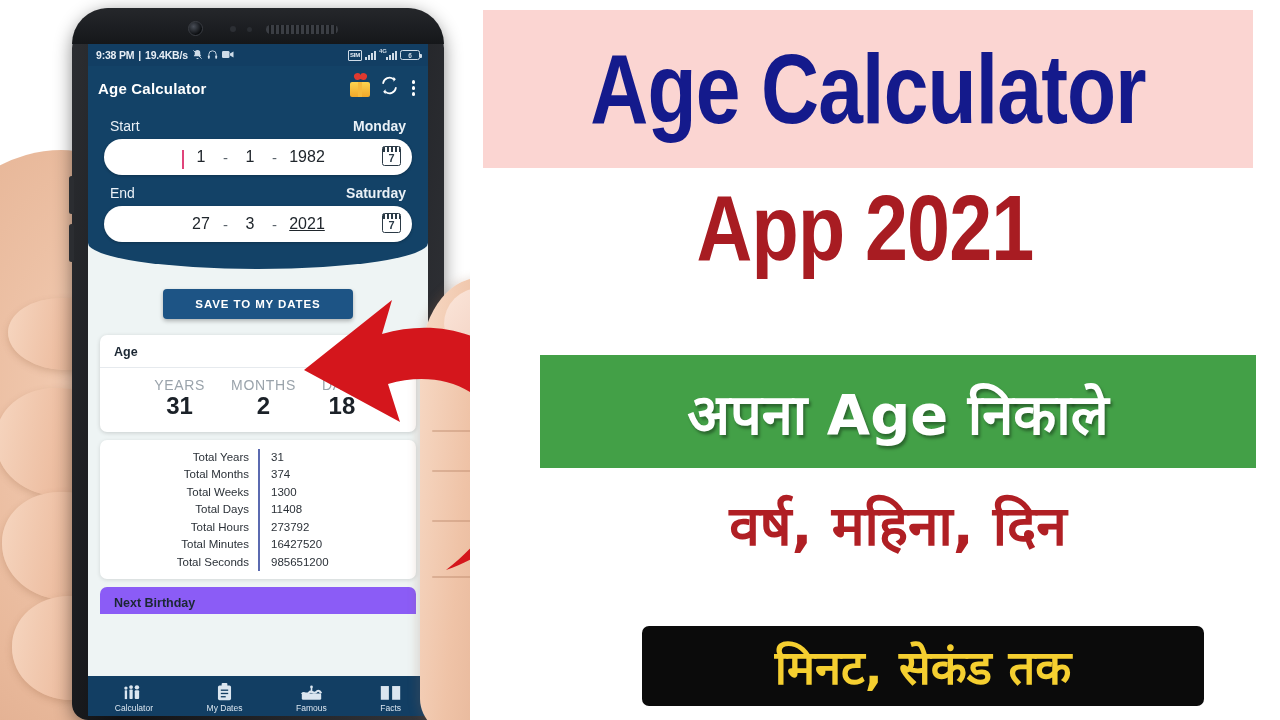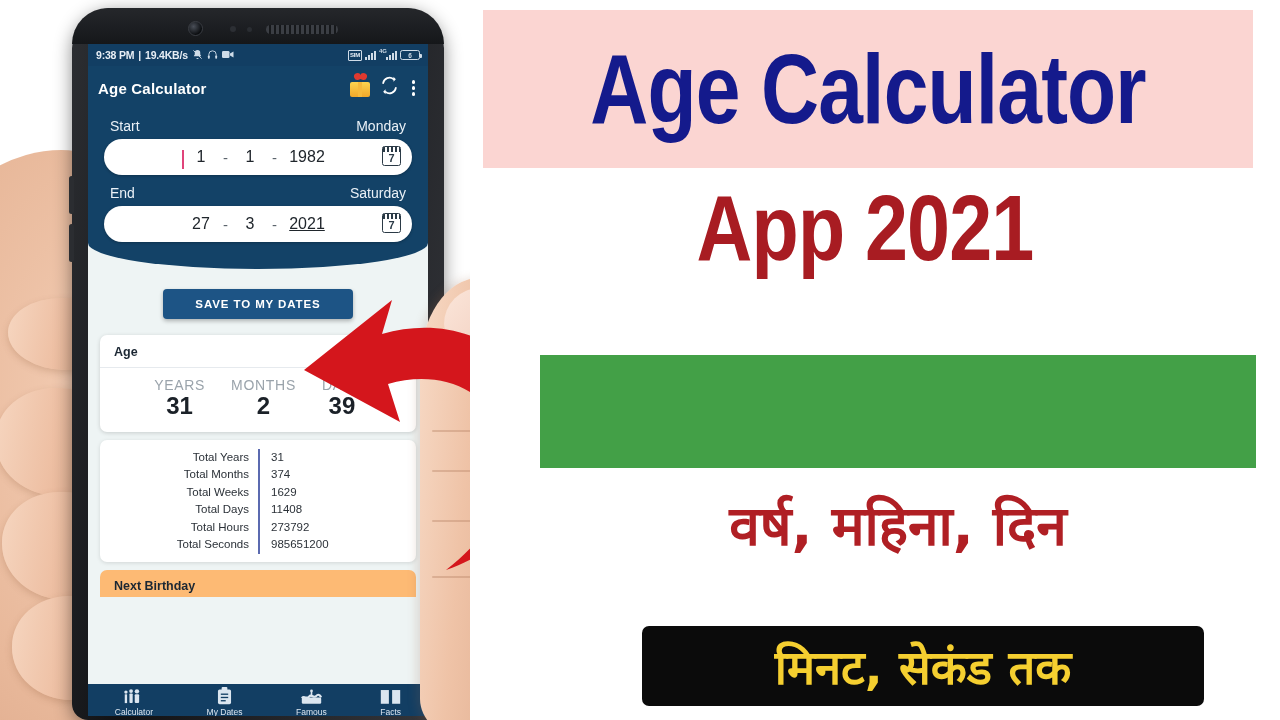--- a/index.html
+++ b/index.html
@@ -119,21 +119,21 @@
   .dots i { width:3.5px;height:3.5px;border-radius:50%;background:#fff;display:block; }
 
   
   .blue-head {
     position: relative; background: #134267; padding: 10px 16px 26px;
     border-bottom-left-radius: 50% 26px; border-bottom-right-radius: 50% 26px;
   }
   .date-group { margin-bottom: 10px; }
   .date-group:last-child { margin-bottom: 1px; }
   .dg-labels { display:flex; justify-content:space-between; color:#eaf1f7; font-size:14px; padding:0 6px 5px; }
-  .dg-labels .dayname { font-weight:normal; }
+  .dg-labels .dayname { font-weight:bold; }
   .date-field {
     background:#fff; border-radius: 22px; height: 36px;
     display:flex; align-items:center; justify-content:center; gap:9px;
     padding: 0 12px; position:relative; box-shadow: 0 1px 3px rgba(0,0,0,.25);
   }
   .dnum { font-size:16px; color:#20262c; min-width:26px; text-align:center; position:relative; }
   .dsep { color:#5c646c; font-size:15px; }
   .caret { position:absolute; left:-6px; top:2px; width:1.6px; height:19px; background:#e0447a; }
   .cal-ico {
     position:absolute; right:11px; top:7px; width:19px; height:20px;
@@ -160,26 +160,26 @@
   .age-label { font-size:14px; color:#9aa3ab; letter-spacing:.7px; margin-bottom:1px; }
   .age-val { font-size:24px; font-weight:bold; color:#1b2128; line-height:1; }
 
   .totals { background:#fff; border-radius:7px; box-shadow:0 1px 4px rgba(0,0,0,.12);
             margin-top:8px; padding: 9px 0 8px; }
   .trow { display:flex; align-items:center; font-size:11.5px; color:#2b3138; line-height:1.52; }
   .tlabel { width:50%; text-align:right; padding-right:9px;padding-left:12px; }
   .tdiv { width:2px; background:#5b6ab0; align-self:stretch; }
   .tval { padding-left:11px; }
 
-  .nb-card { background:#fdba74; border-radius:7px 7px 0 0; margin-top:8px; padding:9px 14px 4px; }
+  .nb-card { background:#8b5cf6; border-radius:7px 7px 0 0; margin-top:8px; padding:9px 14px 4px; }
   .nb-title { font-size:12.5px; font-weight:bold; color:#1b2733; }
 
   
   .bottomnav {
-    position:absolute; left:0; bottom:0; width:100%; height:32px; background:#123e63;
+    position:absolute; left:0; bottom:0; width:100%; height:40px; background:#123e63;
     display:flex; align-items:center; justify-content:space-around; padding-top:3px;
   }
   .nav-item { display:flex; flex-direction:column; align-items:center; gap:2px; cursor:pointer; }
   .nav-label { color:#dbe6f0; font-size:8.5px; }
   .nav-ico { height:19px; display:flex; align-items:flex-end; justify-content:center; }
 
   
   .arrow { position:absolute; left:296px; top:282px; width:300px; height:300px; pointer-events:none; }
 
   
@@ -361,50 +361,55 @@
               <div class="age-cell">
                 <div class="age-label">YEARS</div>
                 <div class="age-val">31</div>
               </div>
               <div class="age-cell">
                 <div class="age-label">MONTHS</div>
                 <div class="age-val">2</div>
               </div>
               <div class="age-cell">
                 <div class="age-label">DAYS</div>
-                <div class="age-val">39</div>
+                <div class="age-val">18</div>
               </div>
             </div>
           </div>
 
           <div class="totals" id="totals-list">
               <div class="trow">
                 <span class="tlabel">Total Years</span>
                 <span class="tdiv"></span>
                 <span class="tval">31</span>
               </div>
               <div class="trow">
                 <span class="tlabel">Total Months</span>
                 <span class="tdiv"></span>
                 <span class="tval">374</span>
               </div>
               <div class="trow">
                 <span class="tlabel">Total Weeks</span>
                 <span class="tdiv"></span>
-                <span class="tval">1629</span>
+                <span class="tval">1300</span>
               </div>
               <div class="trow">
                 <span class="tlabel">Total Days</span>
                 <span class="tdiv"></span>
                 <span class="tval">11408</span>
               </div>
               <div class="trow">
                 <span class="tlabel">Total Hours</span>
                 <span class="tdiv"></span>
                 <span class="tval">273792</span>
+              </div>
+              <div class="trow">
+                <span class="tlabel">Total Minutes</span>
+                <span class="tdiv"></span>
+                <span class="tval">16427520</span>
               </div>
               <div class="trow">
                 <span class="tlabel">Total Seconds</span>
                 <span class="tdiv"></span>
                 <span class="tval">985651200</span>
               </div>
             </div>
 
           <div class="nb-card">
             <div class="nb-title">Next Birthday</div>
@@ -474,20 +479,21 @@
     </svg>
   </div>
 
   <div class="right-pane">
     <div class="banner-pink"></div>
     <div class="t-agecalc" style="left:13px;top:10px;width:770px;height:158px;">Age Calculator</div>
 
     <div class="t-app2021">App 2021</div>
 
     <div class="bgreen"></div>
+    <div class="t-hindi1">अपना Age निकाले</div>
 
     <div class="t-hindi2">वर्ष, महिना, दिन</div>
 
     <div class="bblack"></div>
     <div class="t-hindi3">मिनट, सेकंड तक</div>
   </div>
 
 </div>
 
 </body></html>

